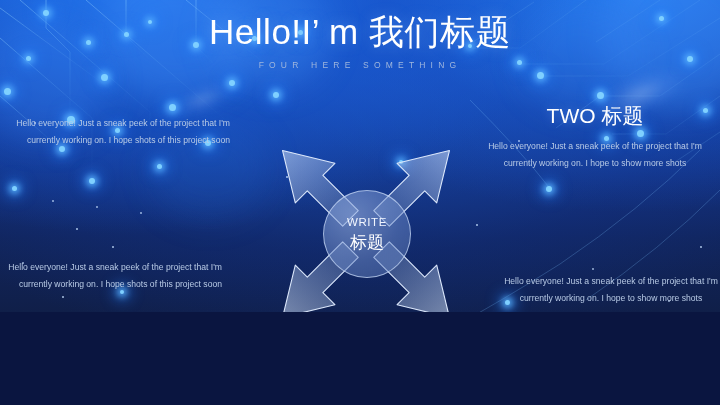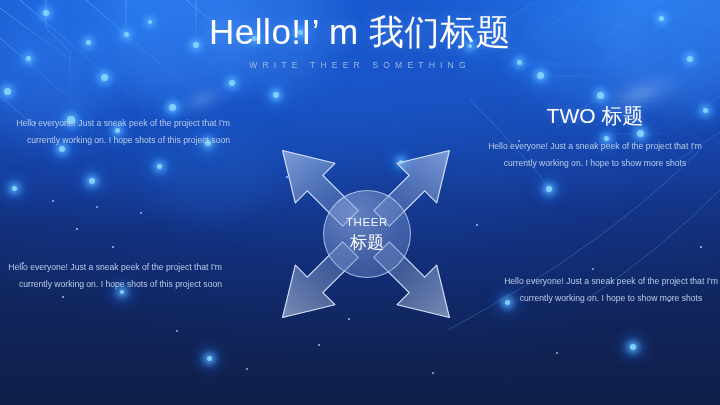--- a/index.html
+++ b/index.html
@@ -3,21 +3,21 @@
 <meta charset="utf-8">
 <style>
   html, body {
     margin: 0;
     padding: 0;
     background: #0a1540;
   }
   #slide {
     position: relative;
     width: 720px;
-    height: 405px;
+    height: 312px;
     overflow: hidden;
     font-family: "Liberation Sans", sans-serif;
     background:
       radial-gradient(ellipse 620px 360px at 18% -8%, rgba(36,120,240,0.95) 0%, rgba(24,86,205,0.55) 42%, rgba(16,50,150,0.0) 72%),
       radial-gradient(ellipse 560px 300px at 88% -4%, rgba(40,130,245,0.85) 0%, rgba(24,84,200,0.45) 45%, rgba(16,50,150,0.0) 75%),
       radial-gradient(ellipse 700px 420px at 50% 8%, rgba(28,96,215,0.60) 0%, rgba(18,56,160,0.25) 55%, rgba(12,34,110,0.0) 80%),
       linear-gradient(180deg, #1658cf 0%, #1a50bd 16%, #163f9c 34%, #132f78 56%, #11255c 76%, #101f49 100%);
   }
 
   
@@ -267,21 +267,21 @@
     <div class="speck" style="left:700px; top:246px; width:1.5px; height:1.5px;"></div>
     <div class="speck" style="left:592px; top:268px; width:2px; height:2px;"></div>
     <div class="speck" style="left:476px; top:224px; width:1.5px; height:1.5px;"></div>
     <div class="speck" style="left:286px; top:176px; width:1.5px; height:1.5px;"></div>
     <div class="speck" style="left:348px; top:318px; width:1.5px; height:1.5px;"></div>
     <div class="speck" style="left:518px; top:140px; width:2px; height:2px;"></div>
   </div>
 
   <div class="title-wrap">
     <div class="main-title">Hello!I’ m 我们标题</div>
-    <div class="sub-title">WRITE THEER SOMETHING</div>
+    <div class="sub-title">FOUR HERE SOMETHING</div>
   </div>
 
   <div class="diagram">
     <svg class="bg-svg" style="width:268px;height:292px;" viewBox="0 0 268 292">
       <g fill="url(#arrowFill)" stroke="#dbe7fb" stroke-width="1.1" stroke-linejoin="round">
         <g transform="translate(134,146) rotate(45) translate(-134,-146)">
           <path d="M134 28 L162 74 L145 74 L145 124 L123 124 L123 74 L106 74 Z"></path>
         </g>
         <g transform="translate(134,146) rotate(135) translate(-134,-146)">
           <path d="M134 28 L162 74 L145 74 L145 124 L123 124 L123 74 L106 74 Z"></path>
@@ -289,21 +289,21 @@
         <g transform="translate(134,146) rotate(225) translate(-134,-146)">
           <path d="M134 28 L162 74 L145 74 L145 124 L123 124 L123 74 L106 74 Z"></path>
         </g>
         <g transform="translate(134,146) rotate(315) translate(-134,-146)">
           <path d="M134 28 L162 74 L145 74 L145 124 L123 124 L123 74 L106 74 Z"></path>
         </g>
       </g>
     </svg>
 
     <div class="center-circle">
-      <div class="circle-label-en">THEER</div>
+      <div class="circle-label-en">WRITE</div>
       <div class="circle-label-cn">标题</div>
     </div>
   </div>
 
   <div class="block right-align" id="block-one">
     <div class="block-body">Hello everyone! Just a sneak peek of the project that I'm currently working on. I hope shots of this project soon</div>
   </div>
 
   <div class="block left-align" id="block-two">
     <div class="block-head">TWO 标题</div>

